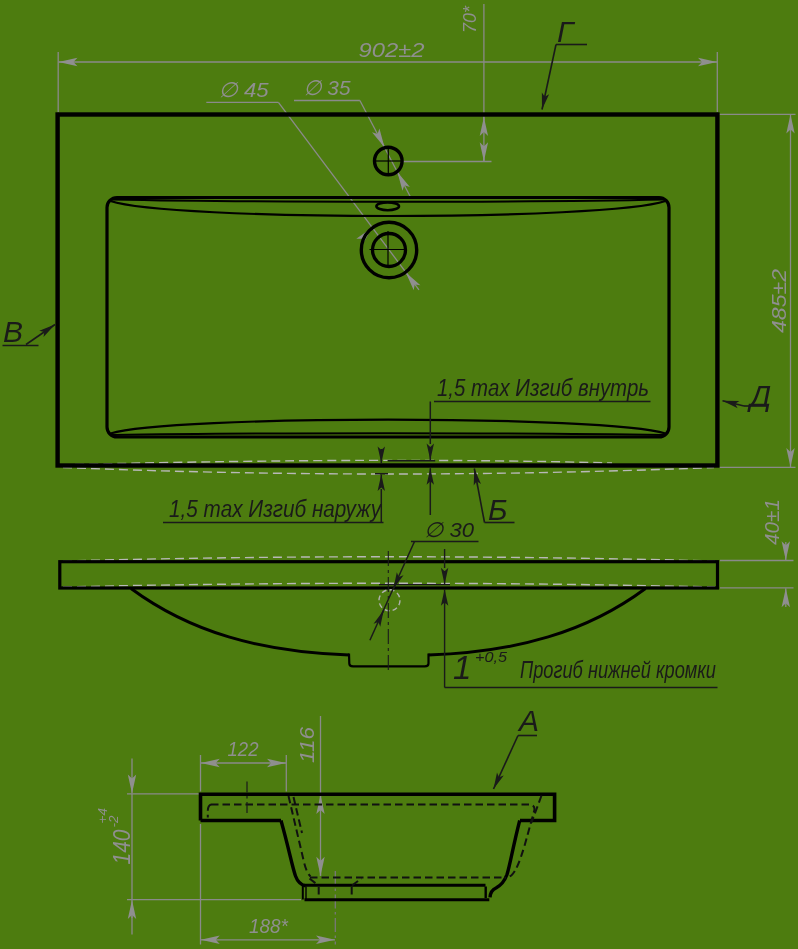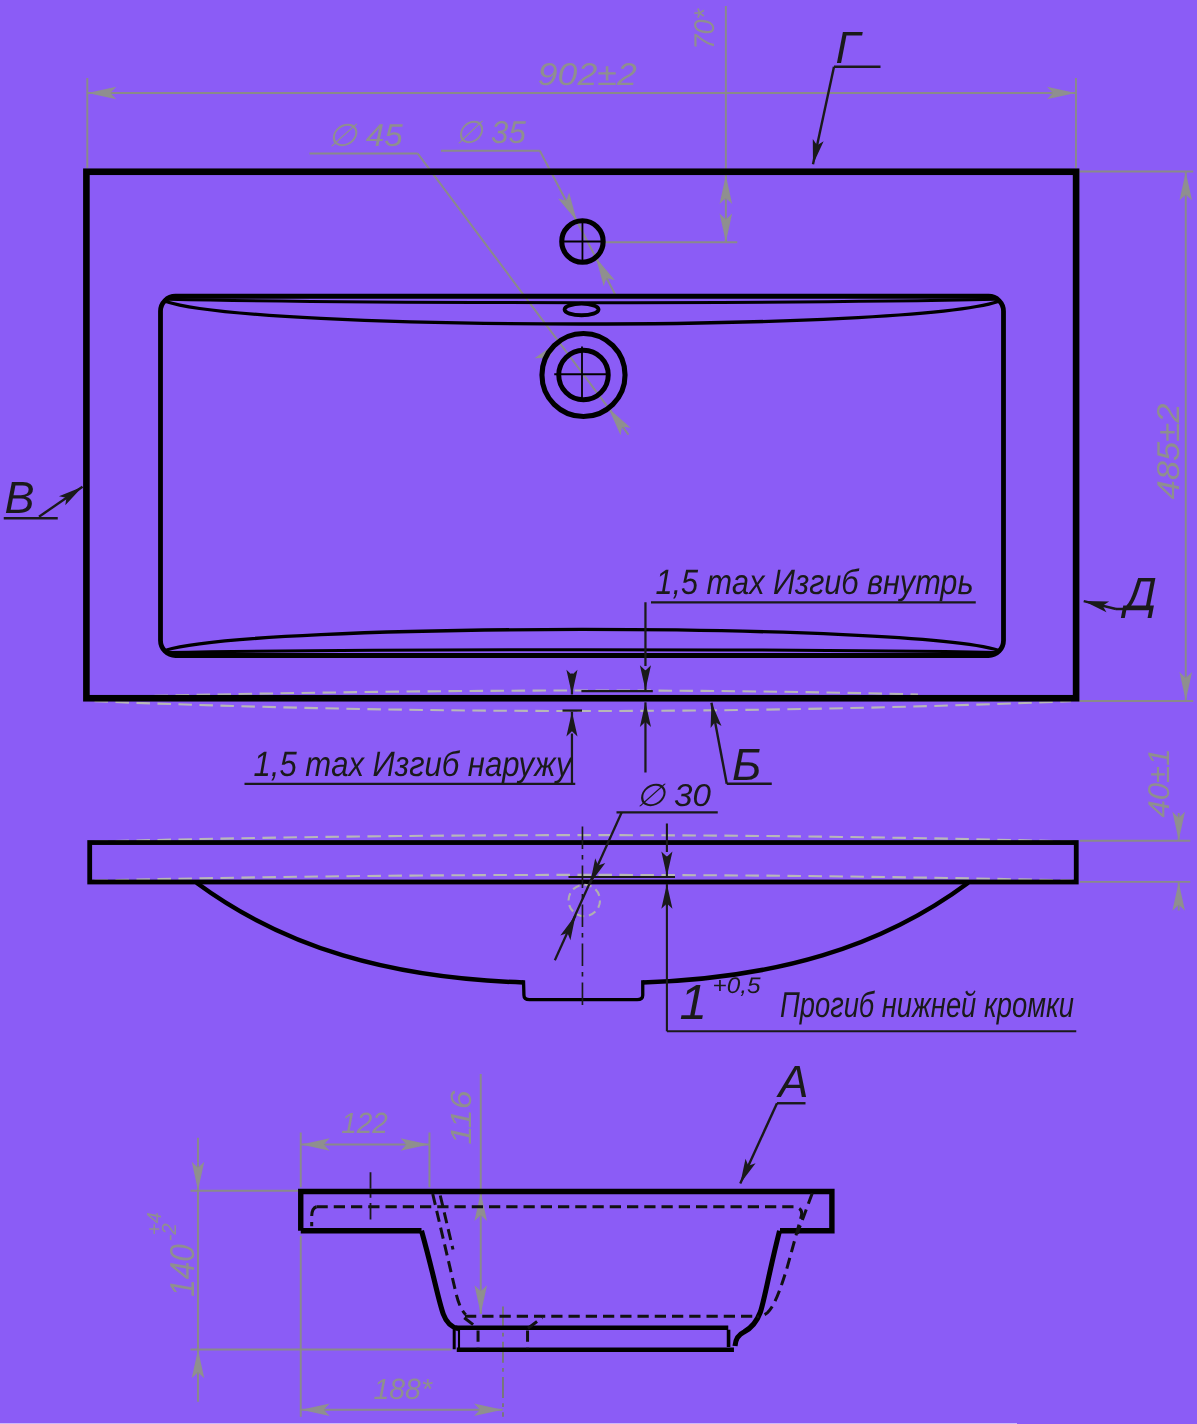--- a/index.html
+++ b/index.html
@@ -1,16 +1,16 @@
 <!DOCTYPE html>
 <html><head>
 <meta charset="utf-8">
 <style>
 html,body{margin:0;padding:0;background:#ffffff;}
-#page{position:relative;width:798px;height:949px;background:#8b5cf6;overflow:hidden;}
+#page{position:relative;width:798px;height:949px;background:#4d7c0f;overflow:hidden;}
 svg{position:absolute;left:0;top:0;}
 text{font-family:"Liberation Sans",sans-serif;font-style:italic;}
 .dim{fill:#8f8f8f;}
 .blk{fill:#1a1a1a;}
 </style>
 </head>
 <body>
 <div id="page">
 <svg width="798" height="949" viewBox="0 0 798 949">
 <defs>

